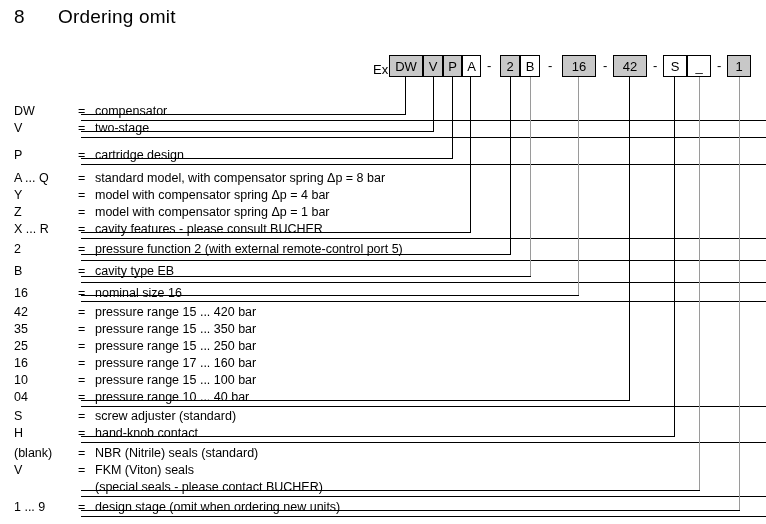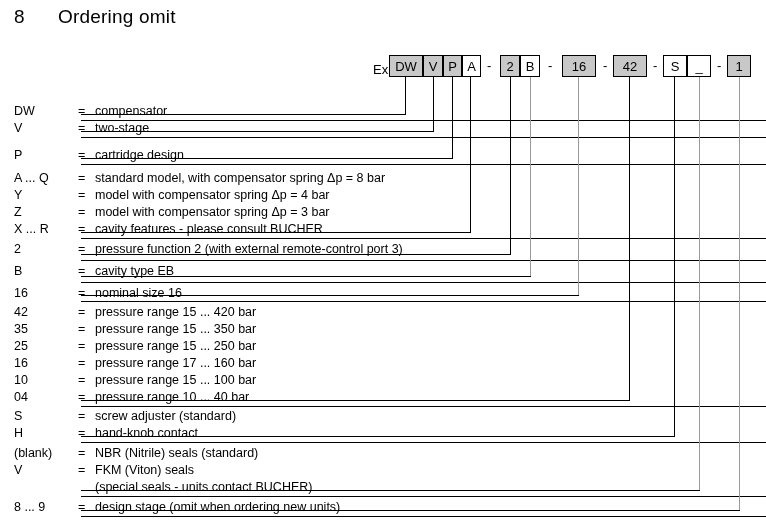--- a/index.html
+++ b/index.html
@@ -95,31 +95,31 @@
         <span class="val">standard model, with compensator spring Δp = 8 bar</span>
       </div>
       <div class="row" style="top: 188px;">
         <span class="key">Y</span>
         <span class="eq">=</span>
         <span class="val">model with compensator spring Δp = 4 bar</span>
       </div>
       <div class="row" style="top: 205px;">
         <span class="key">Z</span>
         <span class="eq">=</span>
-        <span class="val">model with compensator spring Δp = 3 bar</span>
+        <span class="val">model with compensator spring Δp = 1 bar</span>
       </div>
       <div class="row" style="top: 222px;">
         <span class="key">X ... R</span>
         <span class="eq">=</span>
         <span class="val">cavity features - please consult BUCHER</span>
       </div>
       <div class="row" style="top: 242px;">
         <span class="key">2</span>
         <span class="eq">=</span>
-        <span class="val">pressure function 2 (with external remote-control port 3)</span>
+        <span class="val">pressure function 2 (with external remote-control port 5)</span>
       </div>
       <div class="row" style="top: 264px;">
         <span class="key">B</span>
         <span class="eq">=</span>
         <span class="val">cavity type EB</span>
       </div>
       <div class="row" style="top: 286px;">
         <span class="key">16</span>
         <span class="eq">=</span>
         <span class="val">nominal size 16</span>
@@ -169,24 +169,24 @@
         <span class="eq">=</span>
         <span class="val">NBR (Nitrile) seals  (<b>standard</b>)</span>
       </div>
       <div class="row" style="top: 463px;">
         <span class="key">V</span>
         <span class="eq">=</span>
         <span class="val">FKM (Viton) seals</span>
       </div>
       <div class="row" style="top: 480px;">
         <span class="key"></span>
-        <span class="val">(special seals - units contact BUCHER)</span>
+        <span class="val">(special seals - please contact BUCHER)</span>
       </div>
       <div class="row" style="top: 500px;">
-        <span class="key">8 ... 9</span>
+        <span class="key">1 ... 9</span>
         <span class="eq">=</span>
         <span class="val">design stage (omit when ordering new units)</span>
       </div>
     </div>
 
   <div id="rules">
       <div class="hr" style="left: 81px; top: 120px; width: 700px;"></div>
       <div class="hr" style="left: 81px; top: 137px; width: 700px;"></div>
       <div class="hr" style="left: 81px; top: 164px; width: 700px;"></div>
       <div class="hr" style="left: 81px; top: 238px; width: 700px;"></div>

